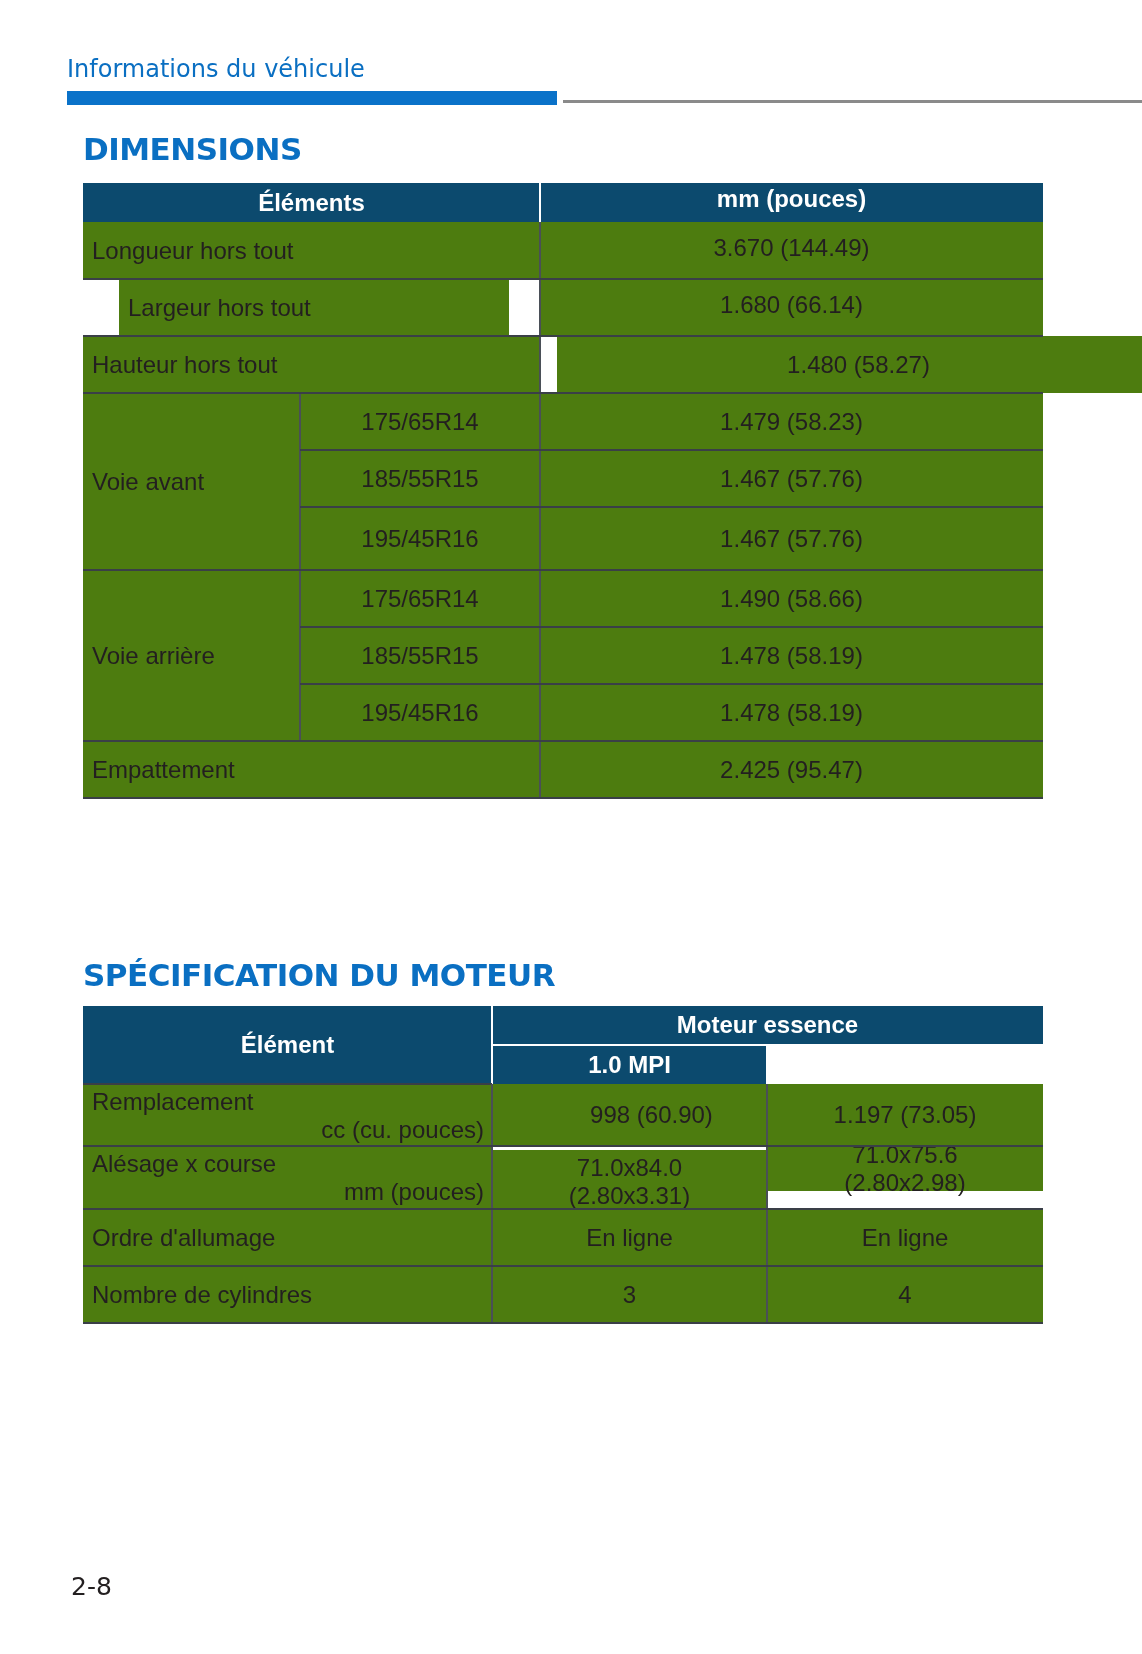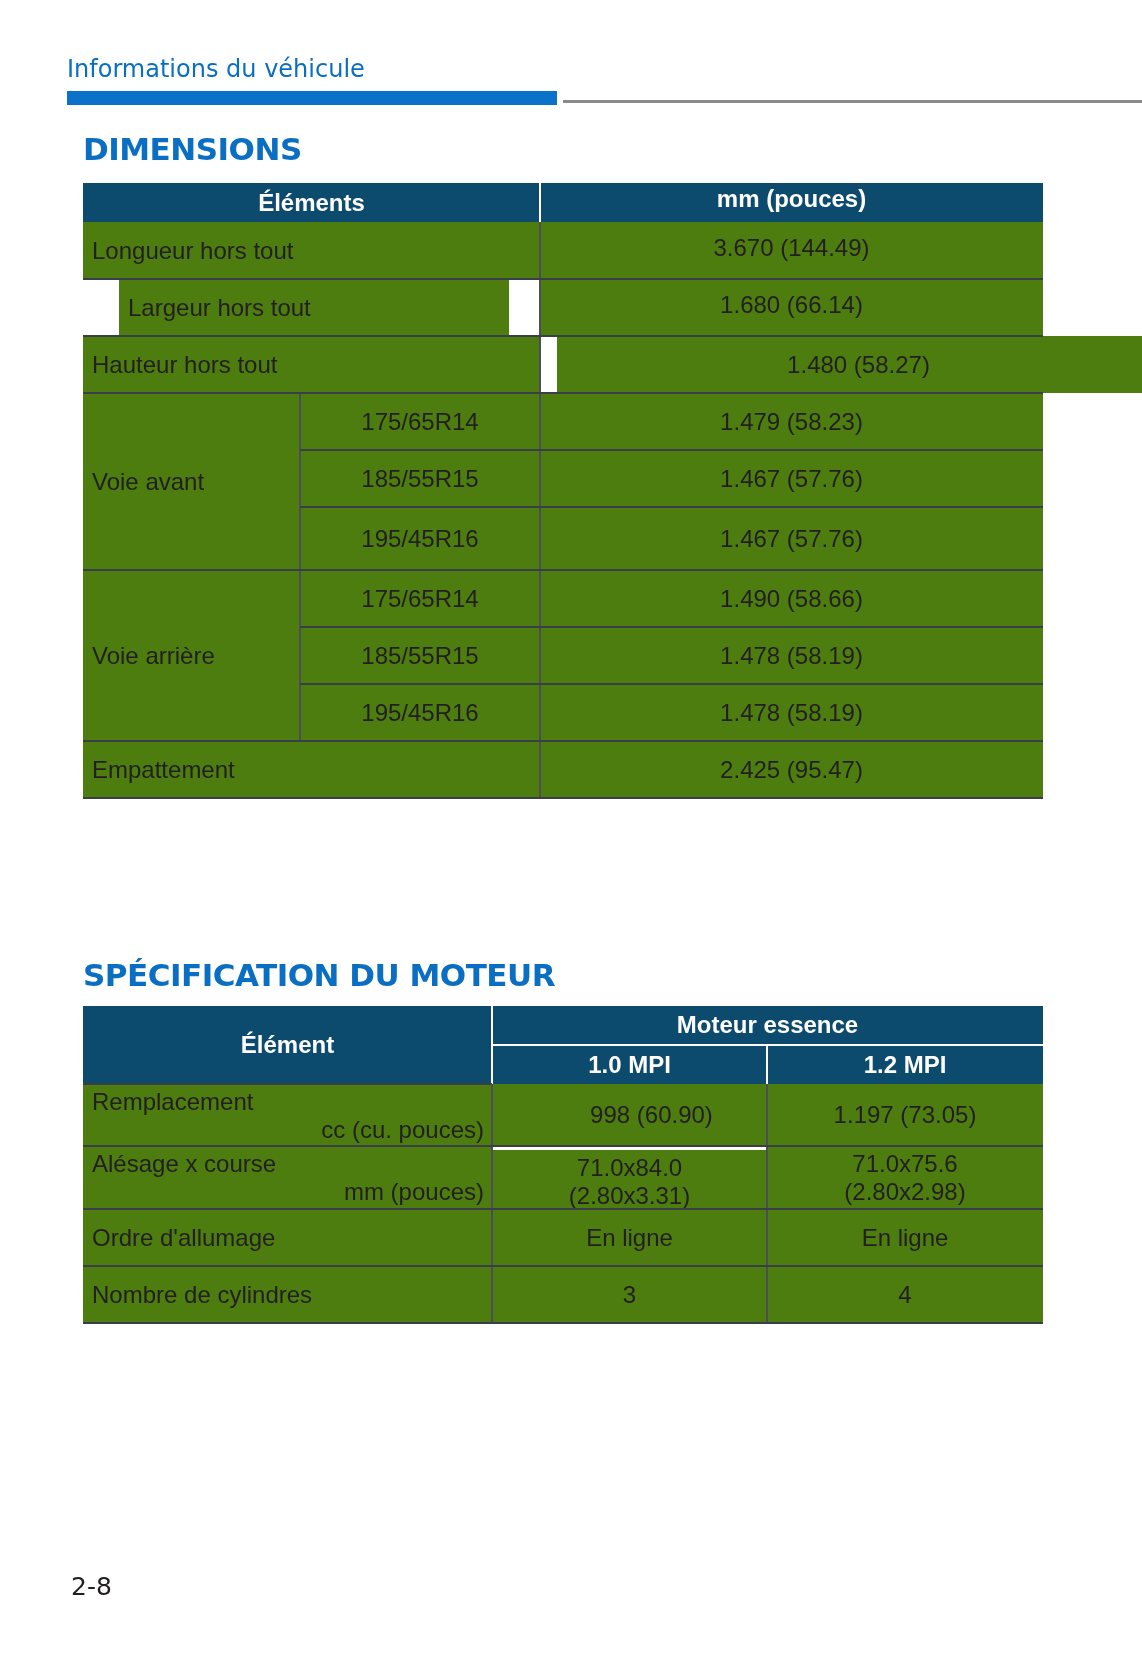--- a/index.html
+++ b/index.html
@@ -89,21 +89,20 @@
   <div class="hline" style="left:0; width:960px; top:557px;"></div>
   <div class="hline" style="left:0; width:960px; top:614px;"></div>
 </div>
 
 <div class="sec-title" style="top:957px;">SPÉCIFICATION DU MOTEUR</div>
 
 <div class="tbl" style="top:1006px; height:318px;">
   <div class="hcell" style="left:0; top:0; width:409px; height:78px;">Élément</div>
   <div class="hcell" style="left:409px; top:0; width:551px; height:38px;">Moteur essence</div>
   <div class="hcell" style="left:409px; top:40px; width:275px; height:38px;">1.0 MPI</div>
-  <div class="hcell" style="left:684px; top:40px; width:276px; height:38px;">1.2 MPI</div>
   <div class="wline" style="left:409px; width:551px; top:38px;"></div>
   <div class="wvline" style="left:408px; top:0; height:78px;"></div>
   <div class="wvline" style="left:683px; top:40px; height:38px;"></div>
 
   <div>
     <div class="cell" style="left:0; top:78px; width:409px; height:62px; display:block;padding-left:27px;">
       <span class="lbl" style="top:4px;">Remplacement</span>
       <span class="unit" style="top:32px;">cc (cu. pouces)</span>
     </div>
     <div class="cell center" style="left:409px; top:78px; width:319px; height:62px;">998 (60.90)</div>
@@ -112,21 +111,21 @@
 
   <div>
     <div class="cell" style="left:0; top:140px; width:409px; height:63px; display:block;">
       <span class="lbl" style="top:4px;">Alésage x course</span>
       <span class="unit" style="top:32px;">mm (pouces)</span>
     </div>
     <div class="cell center stack" style="left:409px; top:144px; width:275px; height:63px;">
       <span>71.0x84.0</span>
       <span>(2.80x3.31)</span>
     </div>
-    <div class="cell center stack" style="left:684px; top:140px; width:276px; height:63px;">
+    <div class="cell center stack" style="left:684px; top:140px; width:276px; height:45px;">
       <span>71.0x75.6</span>
       <span>(2.80x2.98)</span>
     </div>
   </div>
 
   <div>
     <div class="cell left" style="left:0; top:203px; width:409px; height:57px;">Ordre d'allumage</div>
     <div class="cell center" style="left:409px; top:203px; width:275px; height:57px;">En ligne</div>
     <div class="cell center" style="left:684px; top:203px; width:276px; height:57px;">En ligne</div>
   </div>

